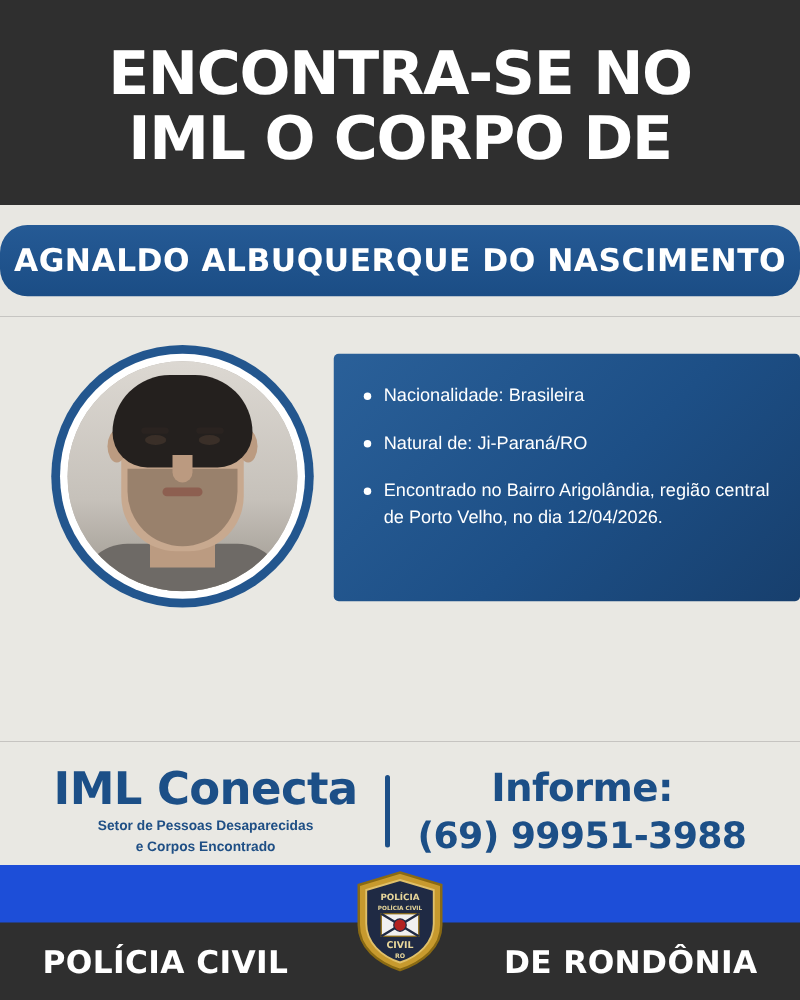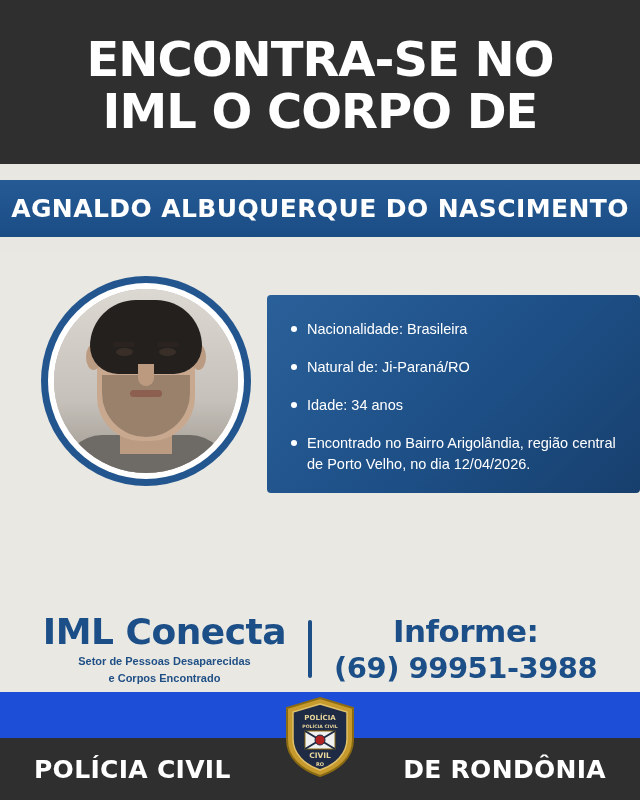--- a/index.html
+++ b/index.html
@@ -42,20 +42,21 @@
     background: #1c4f87;
     background: linear-gradient(180deg,#255a95 0%, #1b4d85 100%);
     color: #ffffff;
     text-align: center;
     font-weight: 900;
     font-size: 25px;
     letter-spacing: 0.4px;
     padding: 14px 10px;
     text-transform: uppercase;
     font-family: "DejaVu Sans", "Liberation Sans", sans-serif;
+    border-radius: 22px;
   }
 
   
   .body {
     flex: 1;
     background: #e9e8e3;
     position: relative;
     display: flex;
     padding: 22px 26px 0 26px;
   }
@@ -113,21 +114,21 @@
   .shoulders { position: absolute; bottom: 0; left: 50%; margin-left: -82px; width: 164px; height: 38px; background: #6e6a66; border-radius: 70px 70px 0 0; }
 
   
   .info-col { flex: 1; position: relative; padding-left: 26px; }
   .info-panel {
     position: relative;
     background: linear-gradient(135deg,#2a6099 0%, #1d4f86 55%, #173f6d 100%);
     color: #ffffff;
     border-radius: 4px 4px 4px 4px;
     padding: 24px 18px 8px 22px;
-    margin-top: 20px;
+    margin-top: 8px;
     margin-right: -26px;
     min-height: 198px;
   }
   .info-list { list-style: none; }
   .info-list li {
     position: relative;
     font-size: 14.5px;
     line-height: 1.45;
     margin-bottom: 17px;
     padding-left: 18px;
@@ -252,21 +253,20 @@
           <div class="mouth"></div>
         </div>
       </div>
     </div>
 
     <div class="info-col">
       <div class="info-panel">
         <ul class="info-list">
           <li>Nacionalidade: Brasileira</li>
           <li>Natural de: Ji-Paraná/RO</li>
-          <li>Idade: 34 anos</li>
           <li>Encontrado no Bairro Arigolândia, região central de Porto Velho, no dia 12/04/2026.</li>
         </ul>
       </div>
     </div>
 
   </div>
 
   <div class="contact">
     <div class="contact-left">
       <div class="iml-title">IML Conecta</div>

